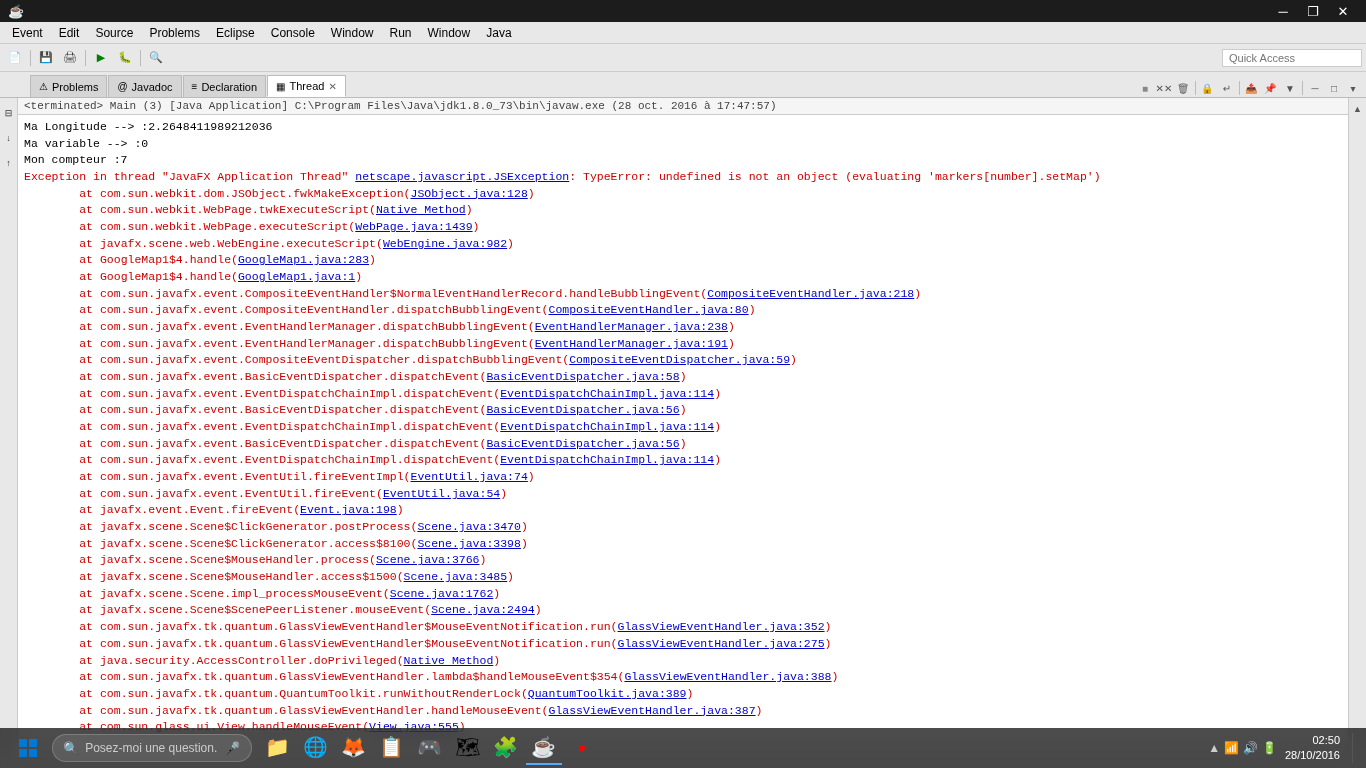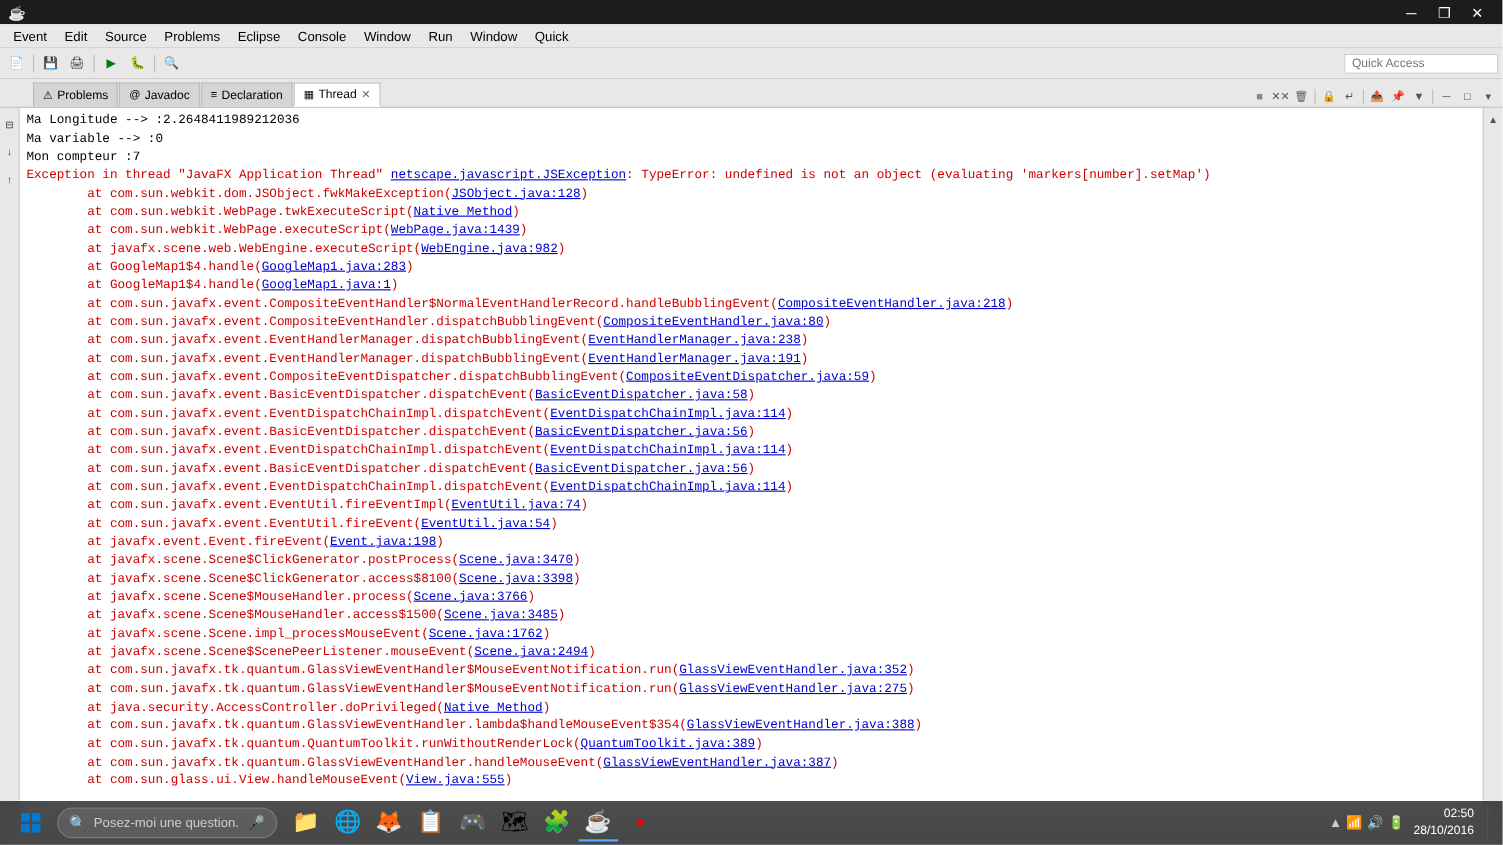--- a/index.html
+++ b/index.html
@@ -233,21 +233,21 @@
 <div id="menubar">
 <span class="menu-item">Event</span>
     <span class="menu-item">Edit</span>
     <span class="menu-item">Source</span>
     <span class="menu-item">Problems</span>
     <span class="menu-item">Eclipse</span>
     <span class="menu-item">Console</span>
     <span class="menu-item">Window</span>
     <span class="menu-item">Run</span>
     <span class="menu-item">Window</span>
-    <span class="menu-item">Quick</span>
+    <span class="menu-item">Java</span>
   </div>
 
 <div id="toolbar">
   <div class="tb-btn">📄</div>
   <div class="tb-sep"></div>
   <div class="tb-btn">💾</div>
   <div class="tb-btn">🖨</div>
   <div class="tb-sep"></div>
   <div class="tb-btn" style="color:green;">▶</div>
   <div class="tb-btn" style="color:#66f;">🐛</div>
@@ -295,20 +295,23 @@
 <div id="main-content">
 
   <div id="left-gutter">
     <div class="tb-btn" style="font-size:9px;">⊟</div>
     <div class="tb-btn" style="font-size:9px;">↓</div>
     <div class="tb-btn" style="font-size:9px;">↑</div>
   </div>
 
   <div id="console-wrapper">
 
+    <div id="console-header">
+      <span>&lt;terminated&gt; Main (3) [Java Application] C:\Program Files\Java\jdk1.8.0_73\bin\javaw.exe (28 oct. 2016 à 17:47:57)</span>
+    </div>
 
     <div id="console-area"><div><span style="color:#000;">Ma Longitude --&gt; :2.2648411989212036</span></div><div><span style="color:#000;">Ma variable --&gt; :0</span></div><div><span style="color:#000;">Mon compteur :7</span></div><div><span style="color:#c00;">Exception in thread "JavaFX Application Thread" </span><span style="color:#0000cc;text-decoration:underline;cursor:pointer;">netscape.javascript.JSException</span><span style="color:#c00;">: TypeError: undefined is not an object (evaluating 'markers[number].setMap')</span></div><div><span style="color:#c00;">	at com.sun.webkit.dom.JSObject.fwkMakeException(</span><span style="color:#0000cc;text-decoration:underline;cursor:pointer;">JSObject.java:128</span><span style="color:#c00;">)</span></div><div><span style="color:#c00;">	at com.sun.webkit.WebPage.twkExecuteScript(</span><span style="color:#0000cc;text-decoration:underline;cursor:pointer;">Native Method</span><span style="color:#c00;">)</span></div><div><span style="color:#c00;">	at com.sun.webkit.WebPage.executeScript(</span><span style="color:#0000cc;text-decoration:underline;cursor:pointer;">WebPage.java:1439</span><span style="color:#c00;">)</span></div><div><span style="color:#c00;">	at javafx.scene.web.WebEngine.executeScript(</span><span style="color:#0000cc;text-decoration:underline;cursor:pointer;">WebEngine.java:982</span><span style="color:#c00;">)</span></div><div><span style="color:#c00;">	at GoogleMap1$4.handle(</span><span style="color:#0000cc;text-decoration:underline;cursor:pointer;">GoogleMap1.java:283</span><span style="color:#c00;">)</span></div><div><span style="color:#c00;">	at GoogleMap1$4.handle(</span><span style="color:#0000cc;text-decoration:underline;cursor:pointer;">GoogleMap1.java:1</span><span style="color:#c00;">)</span></div><div><span style="color:#c00;">	at com.sun.javafx.event.CompositeEventHandler$NormalEventHandlerRecord.handleBubblingEvent(</span><span style="color:#0000cc;text-decoration:underline;cursor:pointer;">CompositeEventHandler.java:218</span><span style="color:#c00;">)</span></div><div><span style="color:#c00;">	at com.sun.javafx.event.CompositeEventHandler.dispatchBubblingEvent(</span><span style="color:#0000cc;text-decoration:underline;cursor:pointer;">CompositeEventHandler.java:80</span><span style="color:#c00;">)</span></div><div><span style="color:#c00;">	at com.sun.javafx.event.EventHandlerManager.dispatchBubblingEvent(</span><span style="color:#0000cc;text-decoration:underline;cursor:pointer;">EventHandlerManager.java:238</span><span style="color:#c00;">)</span></div><div><span style="color:#c00;">	at com.sun.javafx.event.EventHandlerManager.dispatchBubblingEvent(</span><span style="color:#0000cc;text-decoration:underline;cursor:pointer;">EventHandlerManager.java:191</span><span style="color:#c00;">)</span></div><div><span style="color:#c00;">	at com.sun.javafx.event.CompositeEventDispatcher.dispatchBubblingEvent(</span><span style="color:#0000cc;text-decoration:underline;cursor:pointer;">CompositeEventDispatcher.java:59</span><span style="color:#c00;">)</span></div><div><span style="color:#c00;">	at com.sun.javafx.event.BasicEventDispatcher.dispatchEvent(</span><span style="color:#0000cc;text-decoration:underline;cursor:pointer;">BasicEventDispatcher.java:58</span><span style="color:#c00;">)</span></div><div><span style="color:#c00;">	at com.sun.javafx.event.EventDispatchChainImpl.dispatchEvent(</span><span style="color:#0000cc;text-decoration:underline;cursor:pointer;">EventDispatchChainImpl.java:114</span><span style="color:#c00;">)</span></div><div><span style="color:#c00;">	at com.sun.javafx.event.BasicEventDispatcher.dispatchEvent(</span><span style="color:#0000cc;text-decoration:underline;cursor:pointer;">BasicEventDispatcher.java:56</span><span style="color:#c00;">)</span></div><div><span style="color:#c00;">	at com.sun.javafx.event.EventDispatchChainImpl.dispatchEvent(</span><span style="color:#0000cc;text-decoration:underline;cursor:pointer;">EventDispatchChainImpl.java:114</span><span style="color:#c00;">)</span></div><div><span style="color:#c00;">	at com.sun.javafx.event.BasicEventDispatcher.dispatchEvent(</span><span style="color:#0000cc;text-decoration:underline;cursor:pointer;">BasicEventDispatcher.java:56</span><span style="color:#c00;">)</span></div><div><span style="color:#c00;">	at com.sun.javafx.event.EventDispatchChainImpl.dispatchEvent(</span><span style="color:#0000cc;text-decoration:underline;cursor:pointer;">EventDispatchChainImpl.java:114</span><span style="color:#c00;">)</span></div><div><span style="color:#c00;">	at com.sun.javafx.event.EventUtil.fireEventImpl(</span><span style="color:#0000cc;text-decoration:underline;cursor:pointer;">EventUtil.java:74</span><span style="color:#c00;">)</span></div><div><span style="color:#c00;">	at com.sun.javafx.event.EventUtil.fireEvent(</span><span style="color:#0000cc;text-decoration:underline;cursor:pointer;">EventUtil.java:54</span><span style="color:#c00;">)</span></div><div><span style="color:#c00;">	at javafx.event.Event.fireEvent(</span><span style="color:#0000cc;text-decoration:underline;cursor:pointer;">Event.java:198</span><span style="color:#c00;">)</span></div><div><span style="color:#c00;">	at javafx.scene.Scene$ClickGenerator.postProcess(</span><span style="color:#0000cc;text-decoration:underline;cursor:pointer;">Scene.java:3470</span><span style="color:#c00;">)</span></div><div><span style="color:#c00;">	at javafx.scene.Scene$ClickGenerator.access$8100(</span><span style="color:#0000cc;text-decoration:underline;cursor:pointer;">Scene.java:3398</span><span style="color:#c00;">)</span></div><div><span style="color:#c00;">	at javafx.scene.Scene$MouseHandler.process(</span><span style="color:#0000cc;text-decoration:underline;cursor:pointer;">Scene.java:3766</span><span style="color:#c00;">)</span></div><div><span style="color:#c00;">	at javafx.scene.Scene$MouseHandler.access$1500(</span><span style="color:#0000cc;text-decoration:underline;cursor:pointer;">Scene.java:3485</span><span style="color:#c00;">)</span></div><div><span style="color:#c00;">	at javafx.scene.Scene.impl_processMouseEvent(</span><span style="color:#0000cc;text-decoration:underline;cursor:pointer;">Scene.java:1762</span><span style="color:#c00;">)</span></div><div><span style="color:#c00;">	at javafx.scene.Scene$ScenePeerListener.mouseEvent(</span><span style="color:#0000cc;text-decoration:underline;cursor:pointer;">Scene.java:2494</span><span style="color:#c00;">)</span></div><div><span style="color:#c00;">	at com.sun.javafx.tk.quantum.GlassViewEventHandler$MouseEventNotification.run(</span><span style="color:#0000cc;text-decoration:underline;cursor:pointer;">GlassViewEventHandler.java:352</span><span style="color:#c00;">)</span></div><div><span style="color:#c00;">	at com.sun.javafx.tk.quantum.GlassViewEventHandler$MouseEventNotification.run(</span><span style="color:#0000cc;text-decoration:underline;cursor:pointer;">GlassViewEventHandler.java:275</span><span style="color:#c00;">)</span></div><div><span style="color:#c00;">	at java.security.AccessController.doPrivileged(</span><span style="color:#0000cc;text-decoration:underline;cursor:pointer;">Native Method</span><span style="color:#c00;">)</span></div><div><span style="color:#c00;">	at com.sun.javafx.tk.quantum.GlassViewEventHandler.lambda$handleMouseEvent$354(</span><span style="color:#0000cc;text-decoration:underline;cursor:pointer;">GlassViewEventHandler.java:388</span><span style="color:#c00;">)</span></div><div><span style="color:#c00;">	at com.sun.javafx.tk.quantum.QuantumToolkit.runWithoutRenderLock(</span><span style="color:#0000cc;text-decoration:underline;cursor:pointer;">QuantumToolkit.java:389</span><span style="color:#c00;">)</span></div><div><span style="color:#c00;">	at com.sun.javafx.tk.quantum.GlassViewEventHandler.handleMouseEvent(</span><span style="color:#0000cc;text-decoration:underline;cursor:pointer;">GlassViewEventHandler.java:387</span><span style="color:#c00;">)</span></div><div><span style="color:#c00;">	at com.sun.glass.ui.View.handleMouseEvent(</span><span style="color:#0000cc;text-decoration:underline;cursor:pointer;">View.java:555</span><span style="color:#c00;">)</span></div></div>
   </div>
 
   <div id="right-panel">
     <div class="tab-tb-btn" style="font-size:9px;">▲</div>
   </div>
 </div>
 
 <div id="taskbar">

